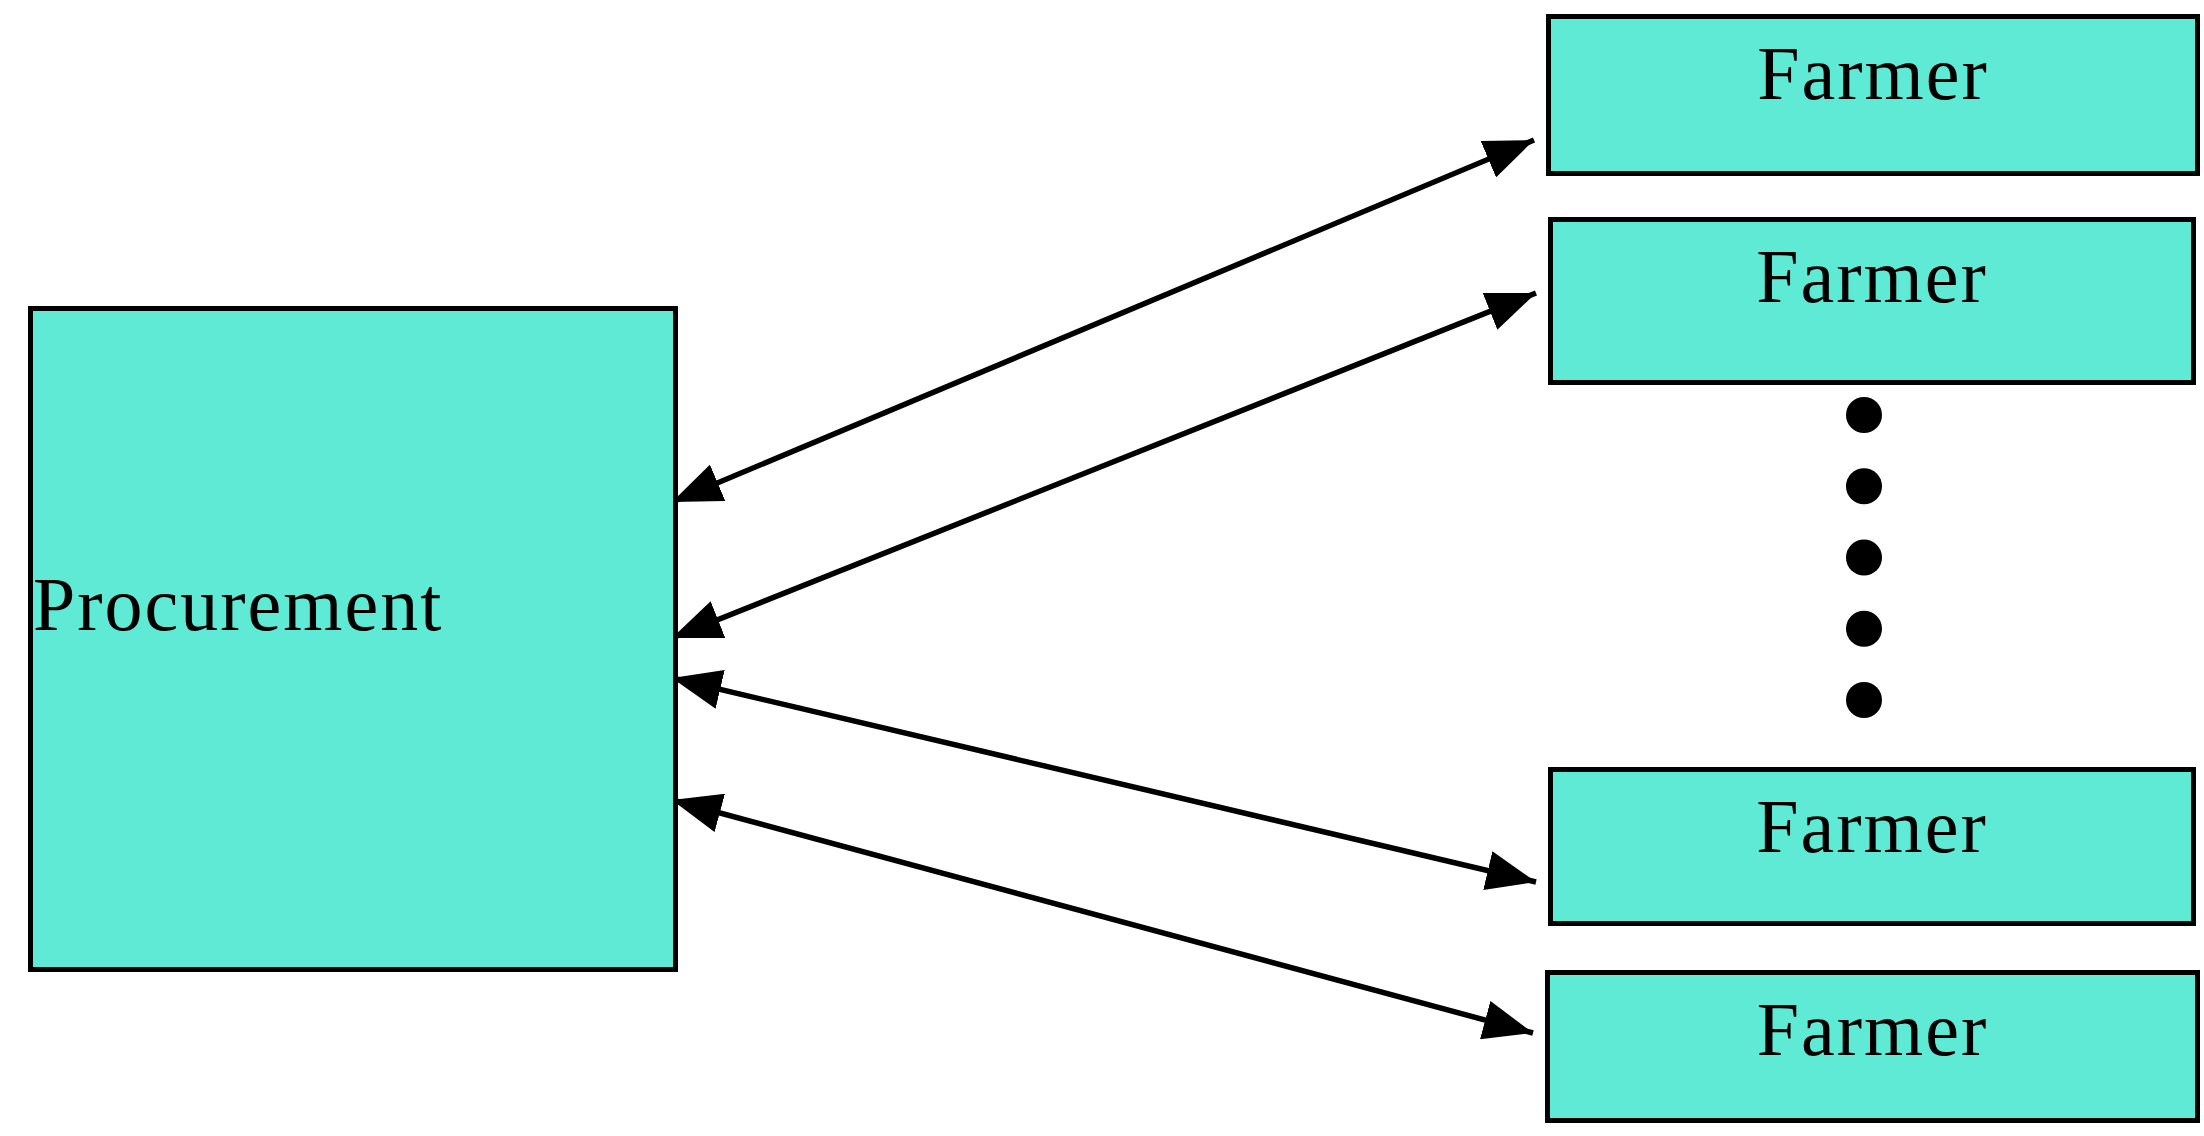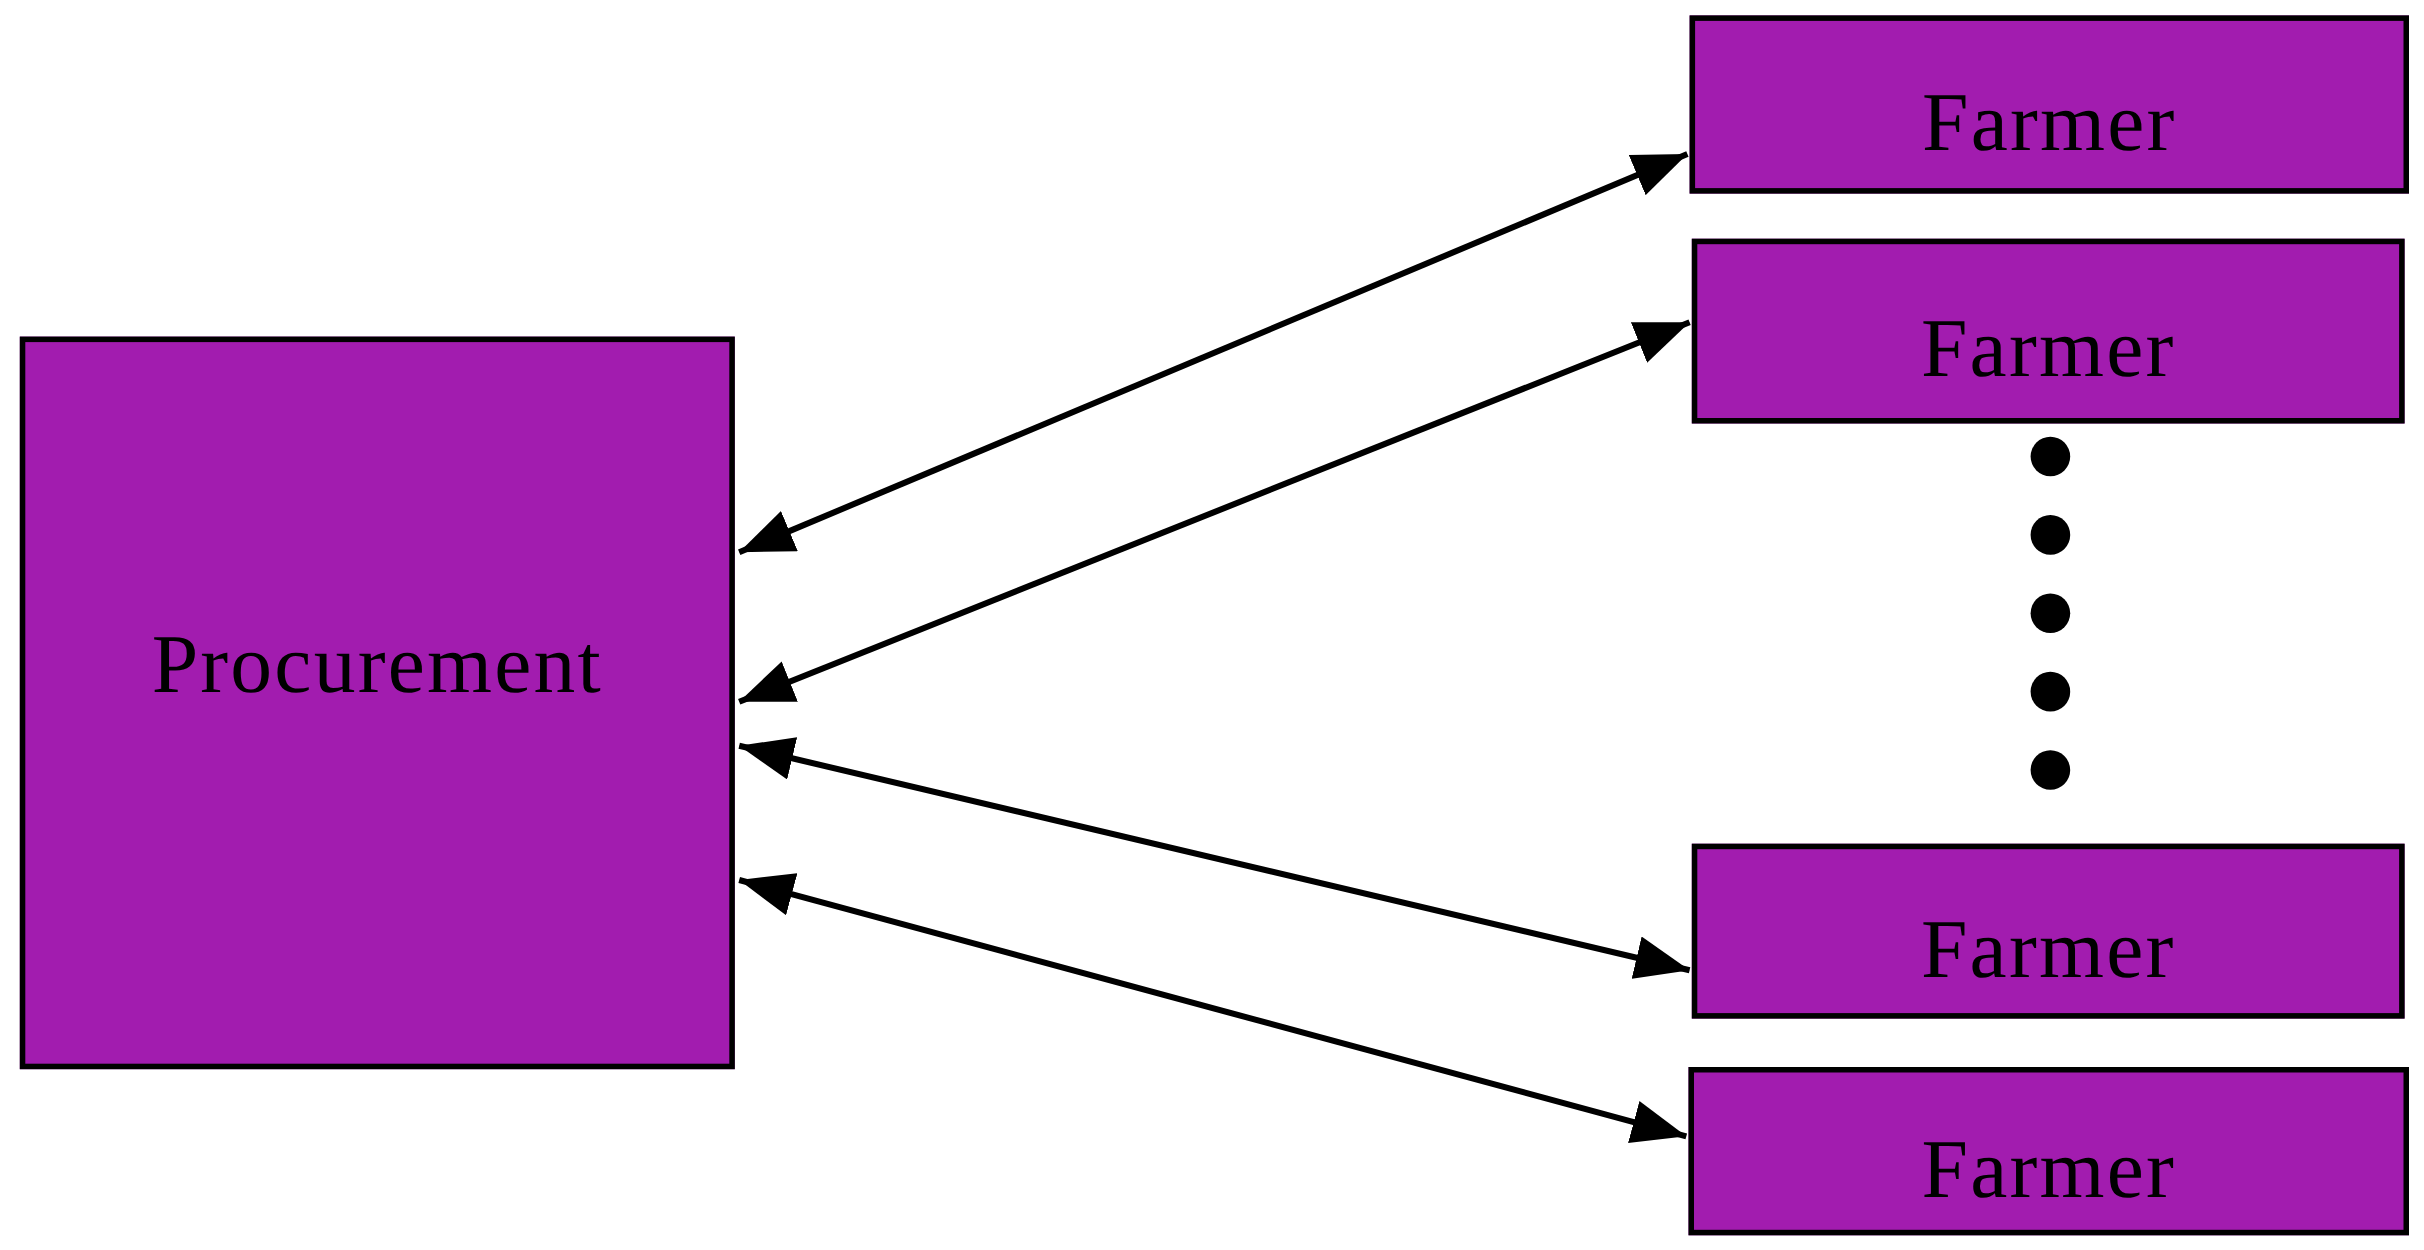--- a/index.html
+++ b/index.html
@@ -20,37 +20,38 @@
     position: absolute;
     left: 0;
     top: 0;
     width: 2204px;
     height: 1136px;
   }
   .node {
     position: absolute;
     box-sizing: border-box;
     border: 5px solid #000000;
-    background: #a21caf;
+    background: #5eead4;
     display: flex;
-    align-items: center;
     justify-content: center;
+    margin-left: 10px;
   }
   .node .label {
     font-size: 76px;
     letter-spacing: 2px;
     line-height: 1;
     white-space: nowrap;
   }
   
   .procurement {
     left: 18px;
     top: 306px;
     width: 650px;
     height: 666px;
+    flex-direction: column;
     justify-content: center;
     gap: 56px;
   }
   .procurement .label {
     transform: translateY(-35px);
   }
   
   .farmer .label {
     transform: translateY(16px);
   }

